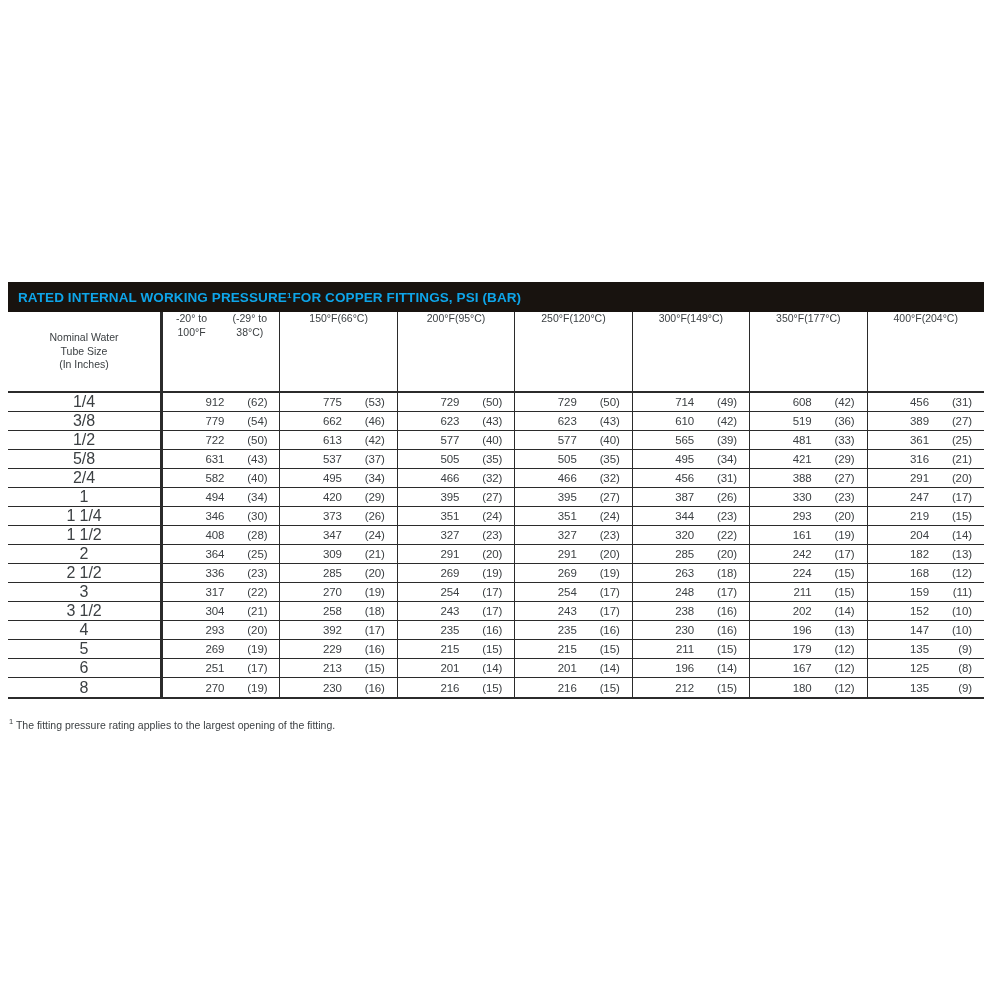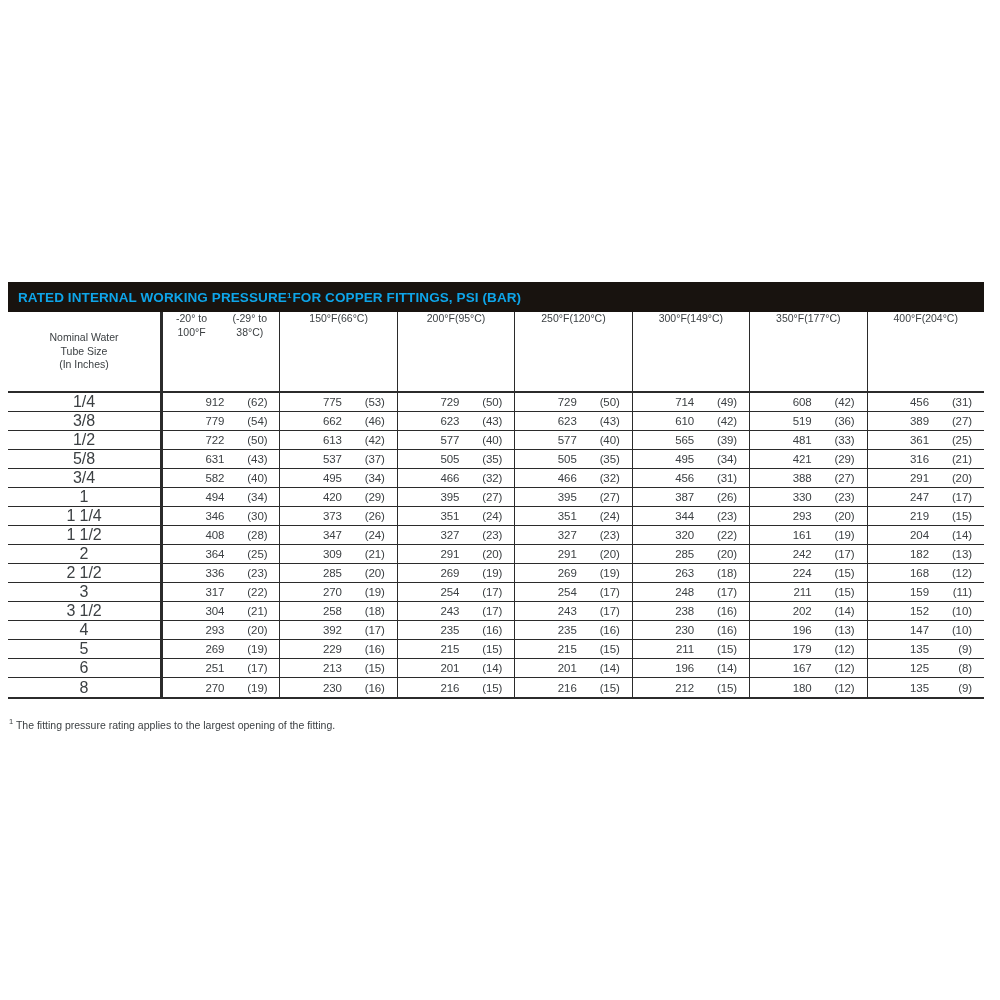--- a/index.html
+++ b/index.html
@@ -229,21 +229,21 @@
         <div class="data-cell">
           <span class="psi-val">421</span>
           <span class="bar-val">(29)</span>
         </div>
         <div class="data-cell">
           <span class="psi-val">316</span>
           <span class="bar-val">(21)</span>
         </div>
       </div>
       <div class="row">
-        <div class="size-cell">3/4</div>
+        <div class="size-cell">2/4</div>
         <div class="data-cell">
           <span class="psi-val">582</span>
           <span class="bar-val">(40)</span>
         </div>
         <div class="data-cell">
           <span class="psi-val">495</span>
           <span class="bar-val">(34)</span>
         </div>
         <div class="data-cell">
           <span class="psi-val">466</span>

